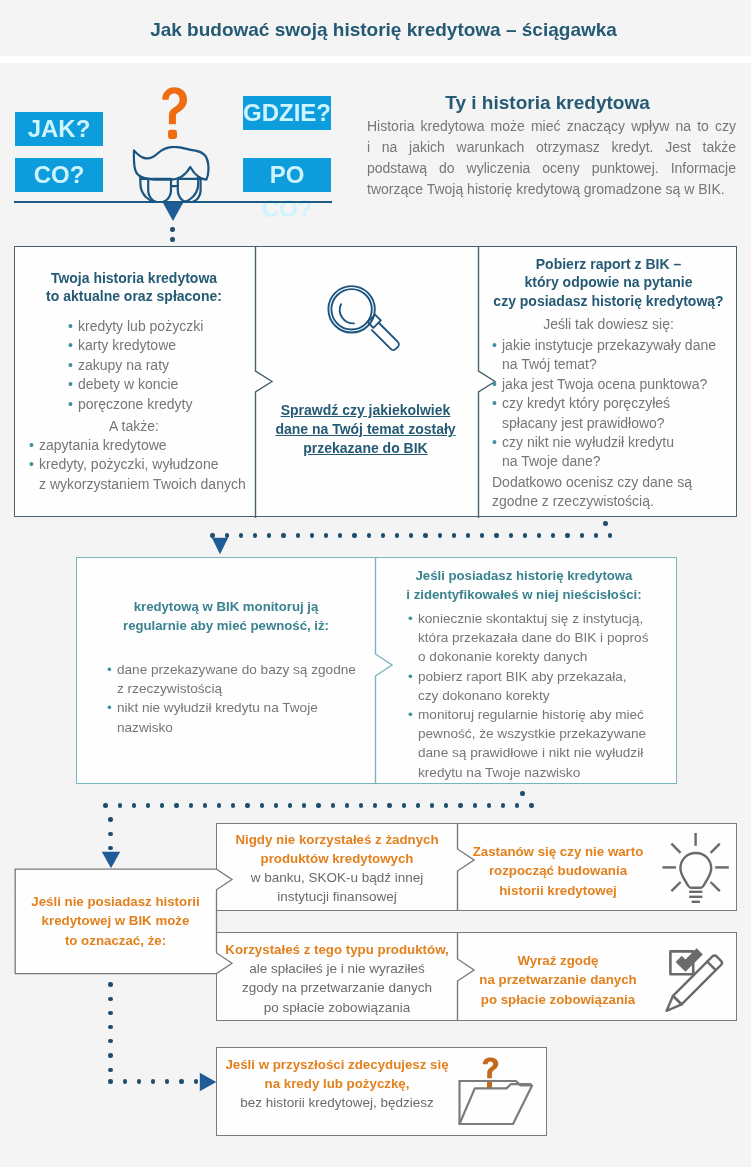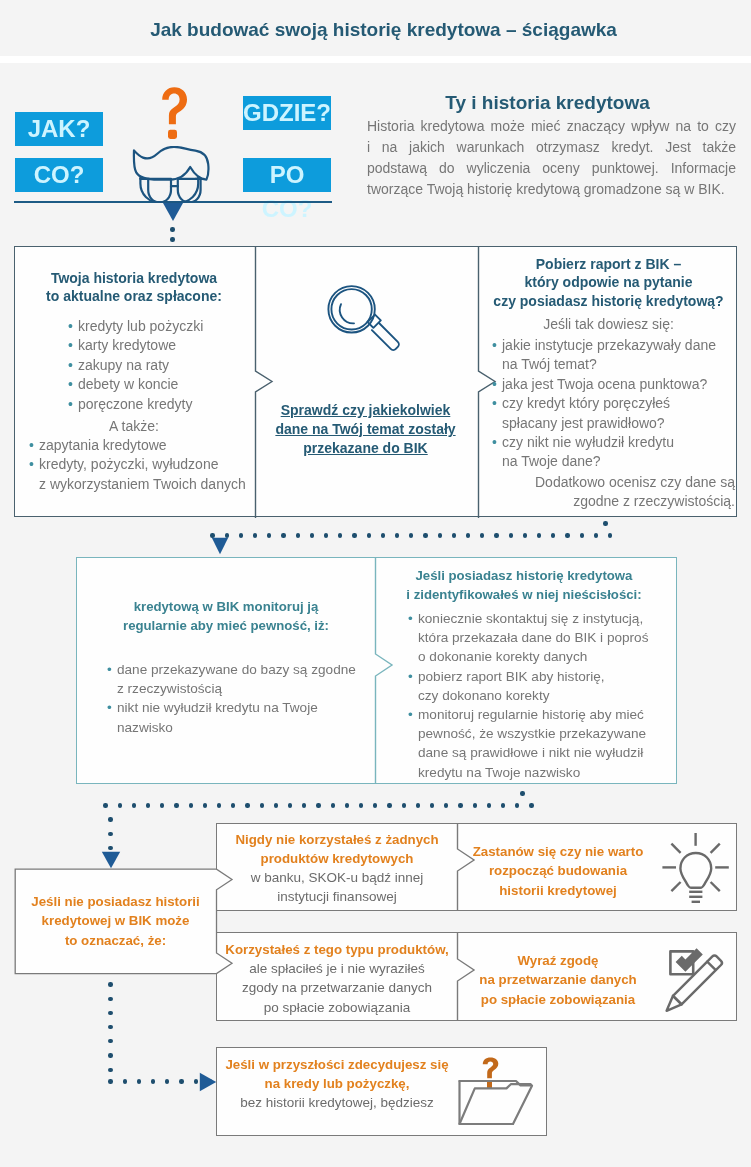--- a/index.html
+++ b/index.html
@@ -143,21 +143,21 @@
     <div>który odpowie na pytanie</div>
     <div>czy posiadasz historię kredytową?</div>
   </div>
   <div class="txt1" style="left:482px;top:315px;width:253px;text-align:center">Jeśli tak dowiesz się:</div>
   <ul class="bl lst1" style="left:502px;top:336px">
     <li><span>jakie instytucje przekazywały dane</span><br><span>na Twój temat?</span></li>
     <li><span>jaka jest Twoja ocena punktowa?</span></li>
     <li><span>czy kredyt który poręczyłeś</span><br><span>spłacany jest prawidłowo?</span></li>
     <li><span>czy nikt nie wyłudził kredytu</span><br><span>na Twoje dane?</span></li>
   </ul>
-  <div class="txt1" style="left:482px;top:473px;width:253px;text-align:right">
+  <div class="txt1" style="left:492px;top:473px;width:253px;text-align:left">
     <div>Dodatkowo ocenisz czy dane są</div>
     <div>zgodne z rzeczywistością.</div>
   </div>
 
   <div class="dots-h" style="left:208px;top:531px;width:398px">
       <i style="left: 2.3px; top: 2.3px;"></i>
       <i style="left: 16.5px; top: 2.3px;"></i>
       <i style="left: 30.7px; top: 2.3px;"></i>
       <i style="left: 44.9px; top: 2.3px;"></i>
       <i style="left: 59.1px; top: 2.3px;"></i>
@@ -206,21 +206,21 @@
     <li><span>dane przekazywane do bazy są zgodne</span><br><span>z rzeczywistością</span></li>
     <li><span>nikt nie wyłudził kredytu na Twoje</span><br><span>nazwisko</span></li>
   </ul>
 
   <div class="hd2" style="left:388px;top:566px;width:272px">
     <div>Jeśli posiadasz historię kredytowa</div>
     <div>i zidentyfikowałeś w niej nieścisłości:</div>
   </div>
   <ul class="bl lst2" style="left:418px;top:609px">
     <li><span>koniecznie skontaktuj się z instytucją,</span><br><span>która przekazała dane do BIK i poproś</span><br><span>o dokonanie korekty danych</span></li>
-    <li><span>pobierz raport BIK aby historię,</span><br><span>czy dokonano korekty</span></li>
+    <li><span>pobierz raport BIK aby przekazała,</span><br><span>czy dokonano korekty</span></li>
     <li><span>monitoruj regularnie historię aby mieć</span><br><span>pewność, że wszystkie przekazywane</span><br><span>dane są prawidłowe i nikt nie wyłudził</span><br><span>kredytu na Twoje nazwisko</span></li>
   </ul>
 
   <div class="dots-h" style="left:101px;top:801px;width:422px">
       <i style="left: 2.3px; top: 2.3px;"></i>
       <i style="left: 16.5px; top: 2.3px;"></i>
       <i style="left: 30.7px; top: 2.3px;"></i>
       <i style="left: 44.9px; top: 2.3px;"></i>
       <i style="left: 59.1px; top: 2.3px;"></i>
       <i style="left: 73.3px; top: 2.3px;"></i>

